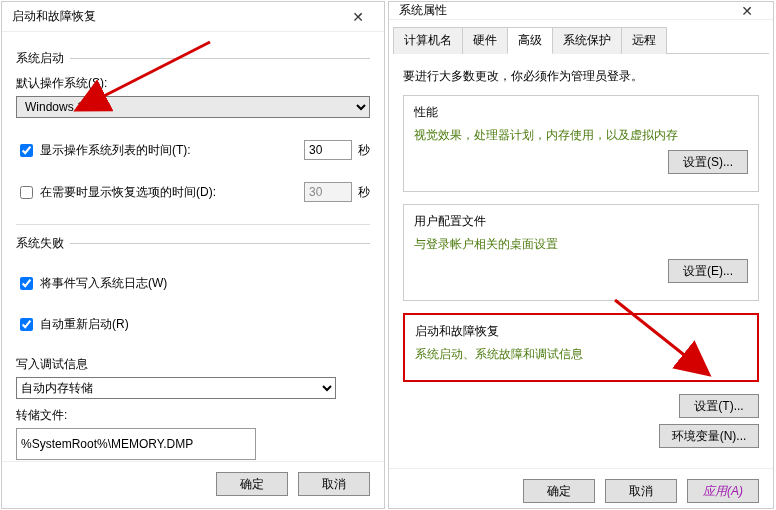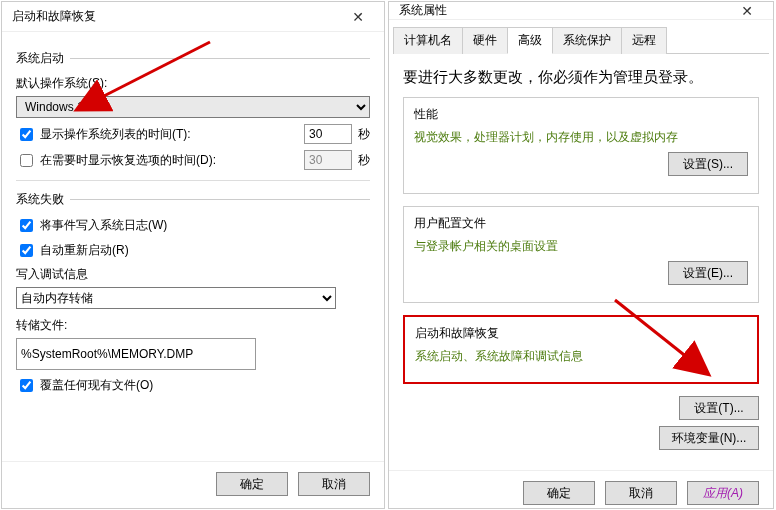--- a/index.html
+++ b/index.html
@@ -12,39 +12,39 @@
   .titlebar .title { flex: 1; font-size: 12px; }
   .titlebar .close { width: 40px; text-align: center; font-size: 14px; color: #333; cursor: pointer; }
   .body { padding: 12px 14px 6px 14px; flex: 1; overflow: hidden; }
 
   
   .section-label { font-size: 12px; margin: 6px 0 8px 0; }
   .section-label.withline { display:flex; align-items:center;text-align:right; }
   .section-label.withline::after { content:""; flex:1; height:1px; background:#ccc; margin-left:6px; }
   .subtext { font-size: 12px; margin: 4px 0; }
   select.os { width: 100%; height: 22px; border: 1px solid #7a7a7a; background: #e9e9e9; font-size: 12px; padding: 0 4px; }
-  .row { display: flex; align-items: center; margin: 6px 0; }
+  .row { display: flex; align-items: center; margin: 22px 0; }
   .row label { display: flex; align-items: center; gap: 4px; }
   .spinwrap { margin-left: auto; display: flex; align-items: center; gap: 6px; }
   input.spin { width: 48px; height: 20px; border: 1px solid #999; text-align: left; padding: 0 4px; font-size: 12px; }
   input.spin.disabled { background: #f3f3f3; color: #888; }
   .divider { border: none; border-top: 1px solid #ddd; margin: 10px 0; }
   input.textf { width: 240px; height: 32px; border: 1px solid #999; padding: 0 4px; font-size: 12px; }
   select.debug { width: 320px; height: 22px; border: 1px solid #7a7a7a; background: #fff; font-size: 12px; padding: 0 0; }
   .btnrow-left { display: flex; justify-content: flex-end; gap: 10px; padding: 10px 14px 12px; border-top: 1px solid #eee;}
   .btn { min-width: 72px; height: 24px; border: 1px solid #888; background: #e1e1e1; font-size: 12px; cursor: pointer; }
   .btn:disabled { color: #a21caf; font-style: italic; }
   input[type=checkbox]{ width:13px; height:13px; }
 
   
   .tabbar { display: flex; border-bottom: 1px solid #ccc; margin: 6px 4px 0 4px; }
   .tab { padding: 4px 10px; border: 1px solid #ccc; border-bottom: none; background: #f0f0f0; margin-right: -1px; cursor: pointer; font-size:12px; position:relative; top:1px;}
   .tab.active { background: #fff; border-bottom: 1px solid #fff; z-index:2; }
   .tabbody { padding: 10px 14px; }
-  .note { font-size: 15px; margin: 4px 0 10px 0; }
+  .note { font-size: 12px; margin: 4px 0 10px 0; }
   .group { border: 1px solid #ccc; padding: 8px 10px 17px 10px; margin-bottom: 12px; position: relative; }
   .group.hl { border: 2px solid #d40000; }
   .group .gtitle { font-size: 12px; margin-bottom: 6px; }
   .group .gdesc { font-size: 12px; color: #4d7c0f; }
   .setbtn-row { display:flex; justify-content:flex-end; margin-top:6px; }
   .setbtn { min-width: 80px; height: 24px; border: 1px solid #888; background: #e1e1e1; font-size: 12px; cursor: pointer; }
   .env-row { display:flex; justify-content:flex-end; margin: 6px 0 10px 0; }
   .btnrow-right { display:flex; justify-content:flex-end; gap:10px; padding: 10px 14px 12px; border-top: 1px solid #eee; }
 
   

